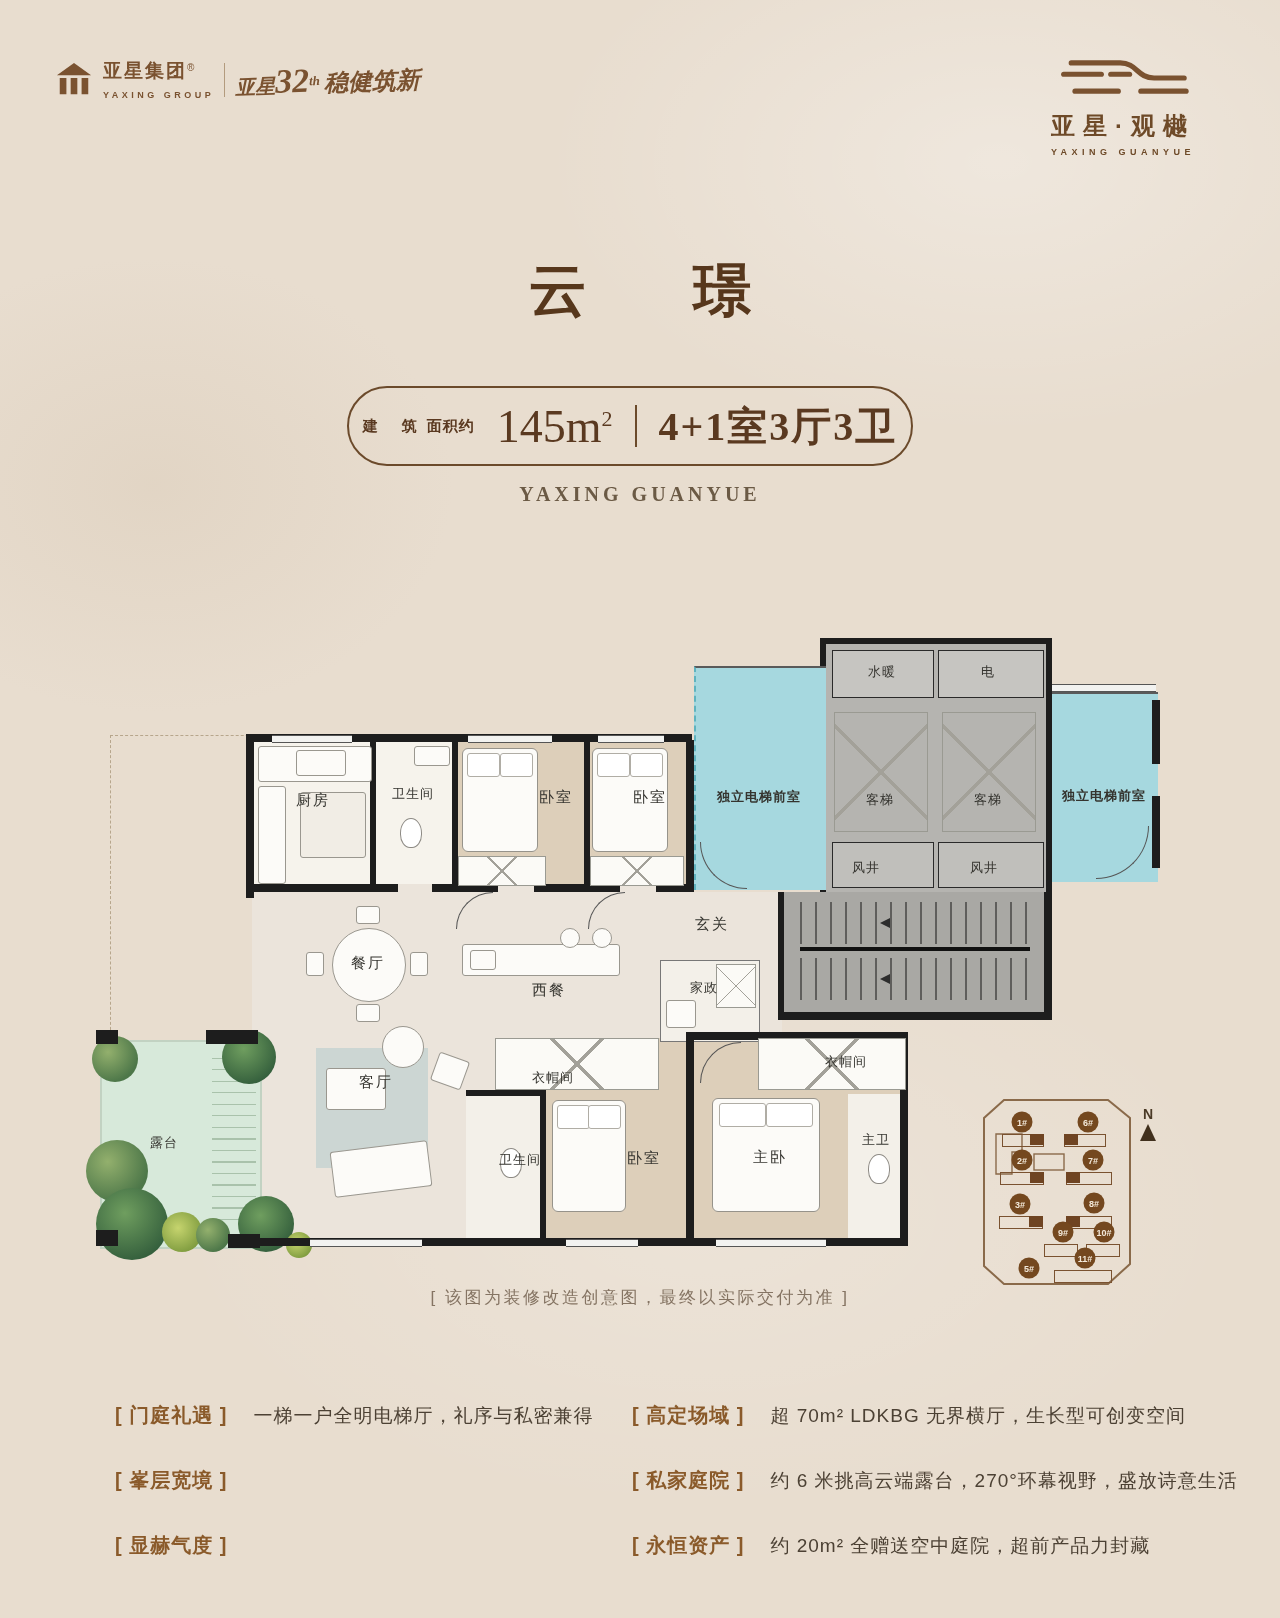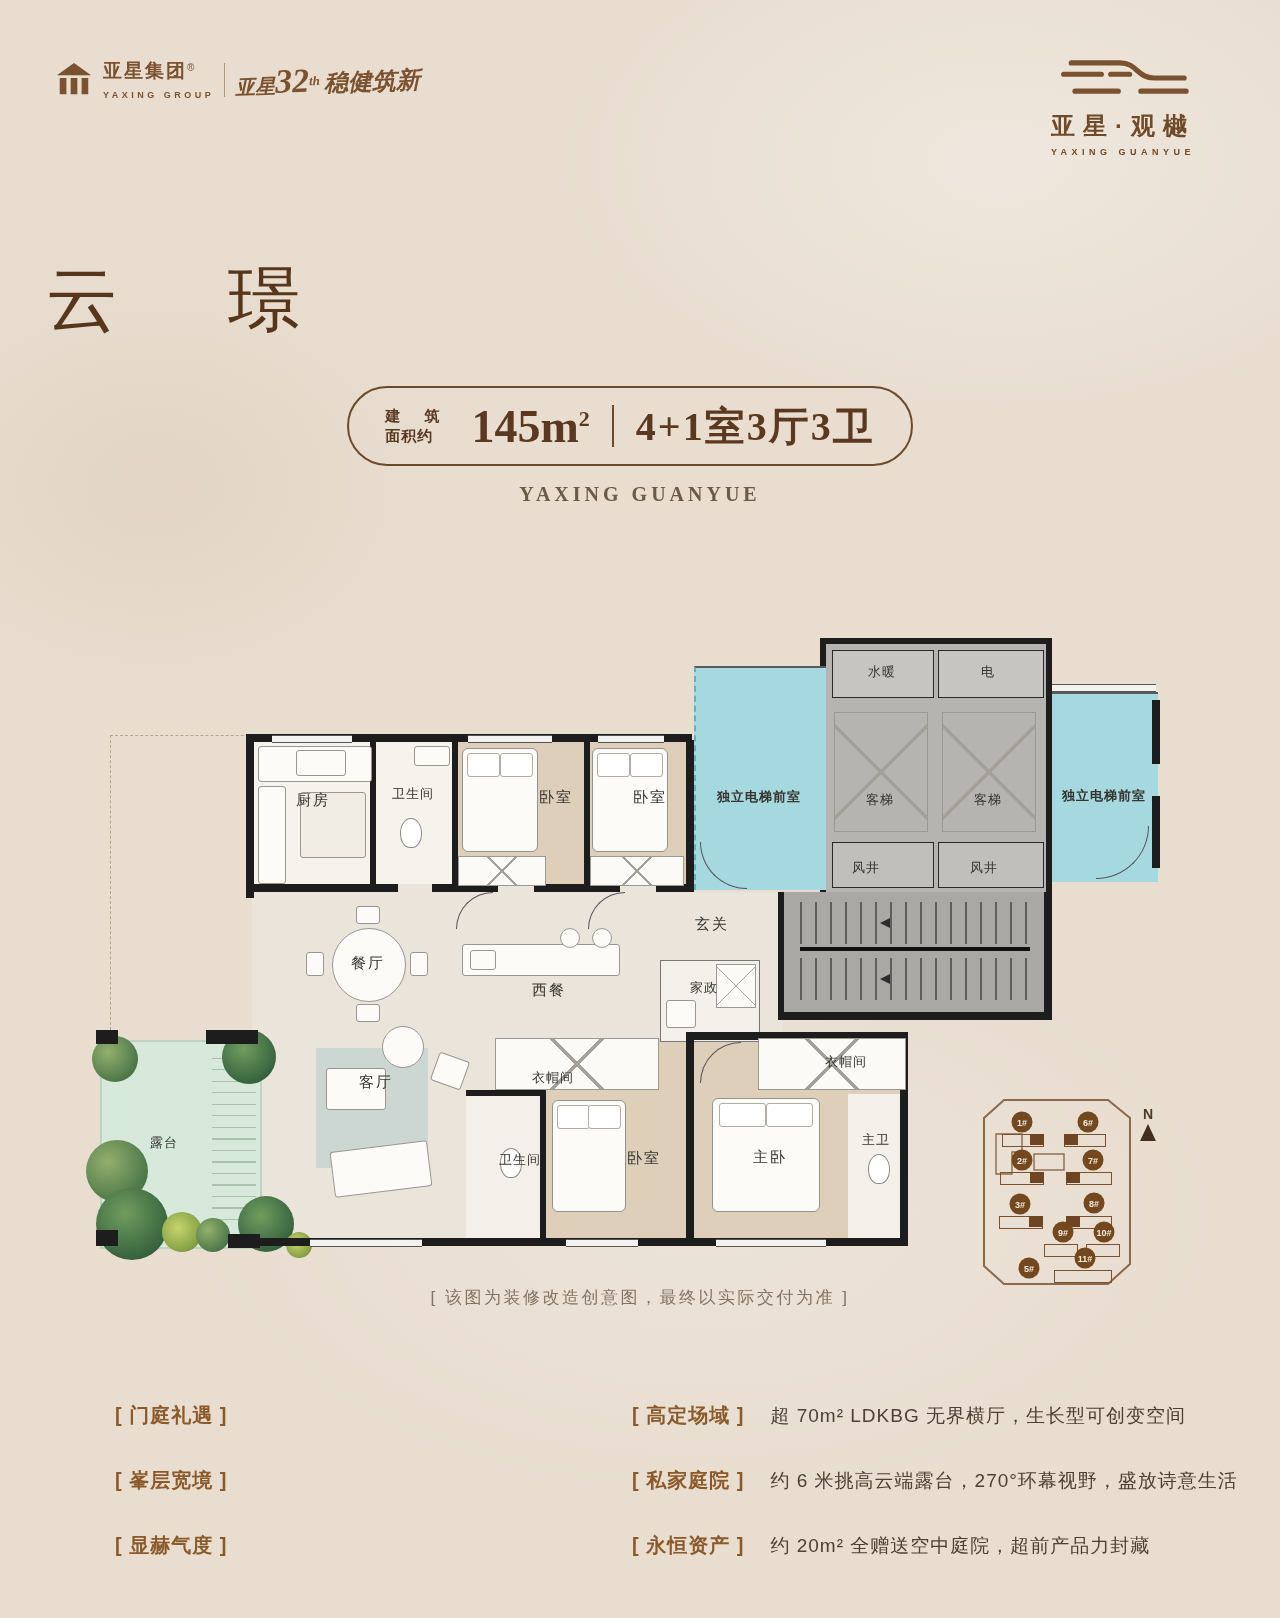--- a/index.html
+++ b/index.html
@@ -17,26 +17,26 @@
   .grp-en{font-size:9px;color:#7a5230;letter-spacing:3.5px;font-weight:bold}
   .hdr-div{width:1px;height:34px;background:#b39b7e}
   .ann{color:#7a5230;font-style:italic;white-space:nowrap}
   .ann .a1{font-size:20px;font-weight:bold}
   .ann .a2{font-size:34px;font-weight:bold;font-family:"Liberation Serif",serif}
   .ann .a3{font-size:13px;font-weight:bold}
   .ann .a4{font-size:24px;font-weight:bold}
   .proj-cn{font-size:24px;color:#6e4a28;letter-spacing:8px;font-weight:bold;text-align:center}
   .proj-en{font-size:9px;color:#6e4a28;letter-spacing:4.5px;text-align:center;font-weight:bold}
   
-  .main-title{font-size:72px;font-weight:normal;color:#57371c;letter-spacing:46px;text-align:left;white-space:nowrap}
+  .main-title{font-size:58px;font-weight:bold;color:#57371c;letter-spacing:46px;text-align:center;white-space:nowrap}
   .pill{border:2.5px solid #6b4a2b;border-radius:46px;display:flex;align-items:center;justify-content:center;gap:22px;color:#5a3920}
-  .area-stack{display:flex;flex-direction:column;justify-content:space-between;line-height:1.35;color:#5a3920}
+  .area-stack{display:flex;flex-direction:row;justify-content:space-between;line-height:1.35;color:#5a3920}
   .area-stack .l1{font-size:15px;letter-spacing:10px;font-weight:bold}
   .area-stack .l2{font-size:15px;letter-spacing:1px;font-weight:bold}
-  .area-big{font-size:46px;font-weight:bold}
+  .area-big{font-size:46px;font-weight:normal}
   .area-big sup{font-size:22px}
   .pill-sep{width:2px;height:42px;background:#6b4a2b}
   .layout-big{font-size:40px;font-weight:bold;letter-spacing:2px}
   .subtitle{font-size:20px;color:#6b5a45;letter-spacing:4px;text-align:center;font-weight:bold}
   
   .wall{position:absolute;background:#1d1d1d}
   .room{position:absolute}
   .lbl{position:absolute;font-size:15px;color:#35342f;letter-spacing:2px;white-space:nowrap;transform:translate(-50%,-50%);z-index:30}
   .lbl.sm{font-size:13px;letter-spacing:1px}
   .lbl.bold{font-weight:bold}
@@ -329,20 +329,21 @@
   </div>
   <div class="abs" style="left:1138px;top:1106px;width:20px;text-align:center">
     <div class="north-n">N</div>
     <div class="north-tri" style="margin:2px auto 0"></div>
   </div>
 
   <div class="abs caption" style="left:0;right:0;top:1286px">[ 该图为装修改造创意图，最终以实际交付为准 ]</div>
 
   <div class="feat-row" style="left:115px;top:1402px">
     <span class="feat-tag">[ 门庭礼遇 ]</span>
+    <span class="feat-text">一梯一户全明电梯厅，礼序与私密兼得</span>
   </div>
   <div class="feat-row" style="left:632px;top:1402px">
     <span class="feat-tag">[ 高定场域 ]</span>
     <span class="feat-text">超 70m² LDKBG 无界横厅，生长型可创变空间</span>
   </div>
   <div class="feat-row" style="left:115px;top:1467px">
     <span class="feat-tag">[ 峯层宽境 ]</span>
   </div>
   <div class="feat-row" style="left:632px;top:1467px">
     <span class="feat-tag">[ 私家庭院 ]</span>

